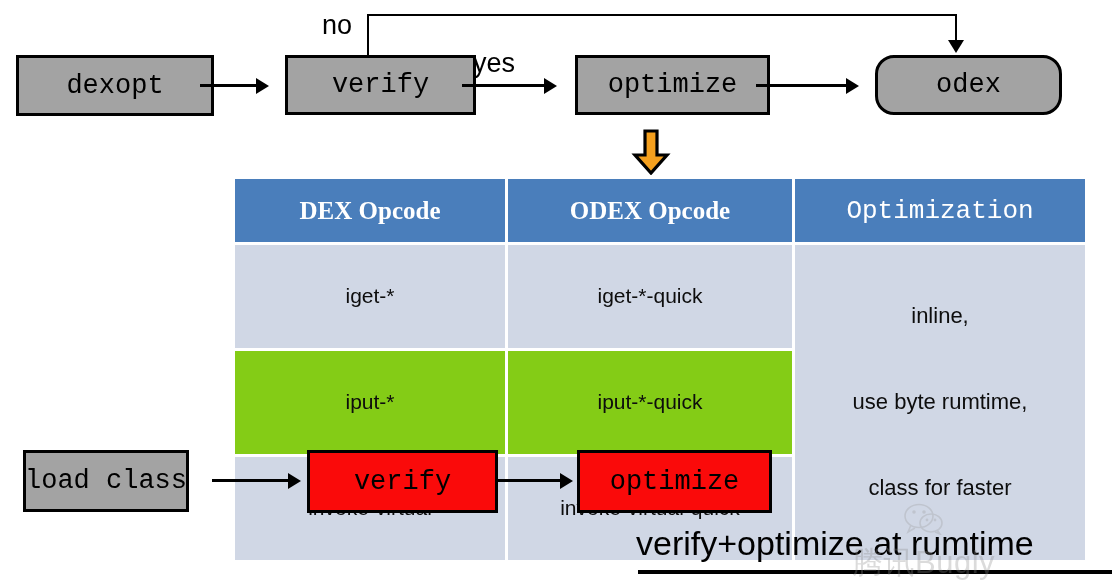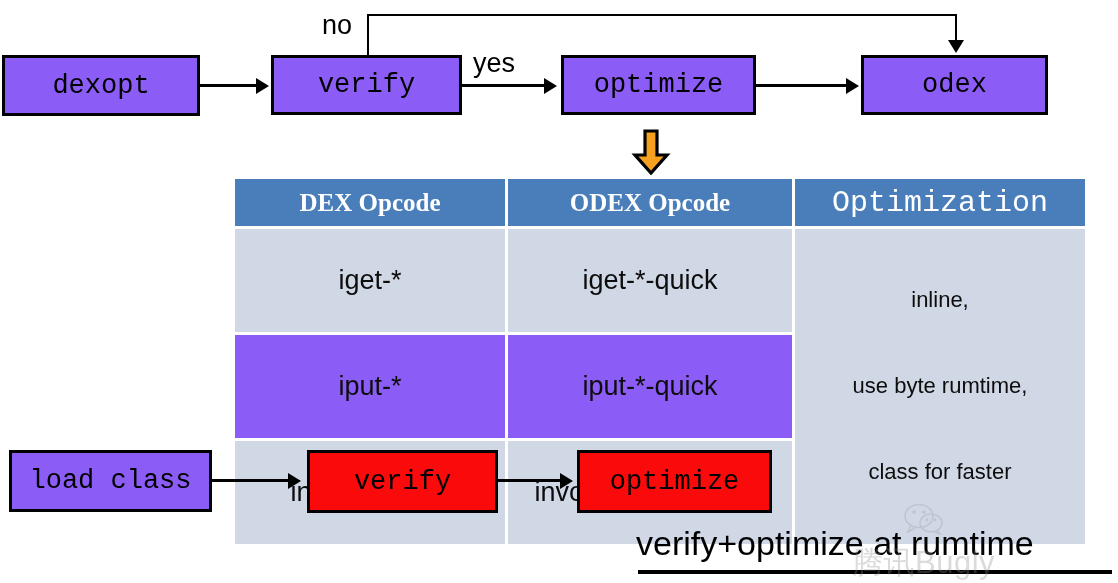--- a/index.html
+++ b/index.html
@@ -21,21 +21,21 @@
     position: absolute;
     box-sizing: border-box;
     border: 3px solid #000000;
     display: flex;
     align-items: center;
     justify-content: center;
     font-family: "Liberation Serif", serif;
     color: #000000;
     white-space: pre;
   }
-  .fbox.blue  { background: #8b5cf6; }
+  .fbox.blue  { background: #a3a3a3; margin-left: 14px; }
   .fbox.red   { background: #fa0a0a; }
   .fbox.mono  { font-family: "Liberation Mono", monospace; }
 
   
   .hline {
     position: absolute;
     background: #000000;
     height: 3px;
   }
   .thinline {
@@ -81,42 +81,42 @@
     border-collapse: separate;
     border-spacing: 3px;
     table-layout: fixed;
   }
   .opt-table th {
     background: #4a7ebb;
     color: #ffffff;
     font-size: 25px;
     font-weight: bold;
     font-family: "Liberation Serif", serif;
+    padding: 8px;
+    height: 47px;
+    text-align: center;
+    vertical-align: middle;
+  }
+  .opt-table th.mono {
+    font-family: "Liberation Mono", monospace;
+    font-weight: normal;
+    font-size: 26px;
+  }
+  .opt-table td {
+    font-size: 21px;
+    color: #0d0d0d;
+    font-family: "Liberation Sans", sans-serif;
     padding: 0;
     height: 47px;
     text-align: center;
     vertical-align: middle;
-  }
-  .opt-table th.mono {
-    font-family: "Liberation Mono", monospace;
-    font-weight: normal;
-    font-size: 30px;
-  }
-  .opt-table td {
-    font-size: 27px;
-    color: #0d0d0d;
-    font-family: "Liberation Sans", sans-serif;
-    padding: 0;
-    height: 47px;
-    text-align: center;
-    vertical-align: middle;
     white-space: pre;
   }
   .opt-table tr.odd td   { background: #d0d7e5; }
-  .opt-table tr.even td  { background: #8b5cf6; }
+  .opt-table tr.even td  { background: #84cc16; }
   .opt-table td.merged {
     background: #d0d7e5;
     line-height: 1.30;
     font-size: 22px;
     margin-top: 22px;
   }
 
   
   .caption {
     position: absolute;
@@ -174,21 +174,21 @@
   <div class="arrowhead-r" style="left:544px; top:78px;"></div>
   <div class="edge-label" style="left:473px; top:48px;">yes</div>
 
   <div class="fbox blue mono" style="left:561px; top:55px; width:195px; height:60px; font-size:27px;">
     <span>optimize</span>
   </div>
 
   <div class="hline" style="left:756px; top:84px; width:92px;"></div>
   <div class="arrowhead-r" style="left:846px; top:78px;"></div>
 
-  <div class="fbox blue mono" style="left:861px; top:55px; width:187px; height:60px; font-size:27px;">
+  <div class="fbox blue mono" style="left:861px; top:55px; width:187px; height:60px; font-size:27px;border-radius:19px;">
     <span>odex</span>
   </div>
 
   <div class="orange-arrow" style="left:631px; top:129px; width:40px; height:46px;">
     <svg width="40" height="46" viewBox="0 0 40 46">
       <polygon points="14,2 26,2 26,26 36,26 20,44 4,26 14,26" fill="#f5a01e" stroke="#000000" stroke-width="3.2" stroke-linejoin="miter"></polygon>
     </svg>
   </div>
 
   <table class="opt-table" style="left:232px; top:176px; width:853px;">
@@ -218,21 +218,21 @@
         <td>iput-*</td>
         <td>iput-*-quick</td>
       </tr>
       <tr class="odd">
         <td>invoke-virtual</td>
         <td>invoke-virtual-quick</td>
       </tr>
     </tbody>
   </table>
 
-  <div class="fbox blue mono" style="left:9px; top:450px; width:203px; height:62px; font-size:27px;">
+  <div class="fbox blue mono" style="left:9px; top:450px; width:166px; height:62px; font-size:27px;">
     <span>load class</span>
   </div>
 
   <div class="hline" style="left:212px; top:479px; width:78px;"></div>
   <div class="arrowhead-r" style="left:288px; top:473px;"></div>
 
   <div class="fbox red mono" style="left:307px; top:450px; width:191px; height:63px; font-size:27px;">
     <span>verify</span>
   </div>
 

